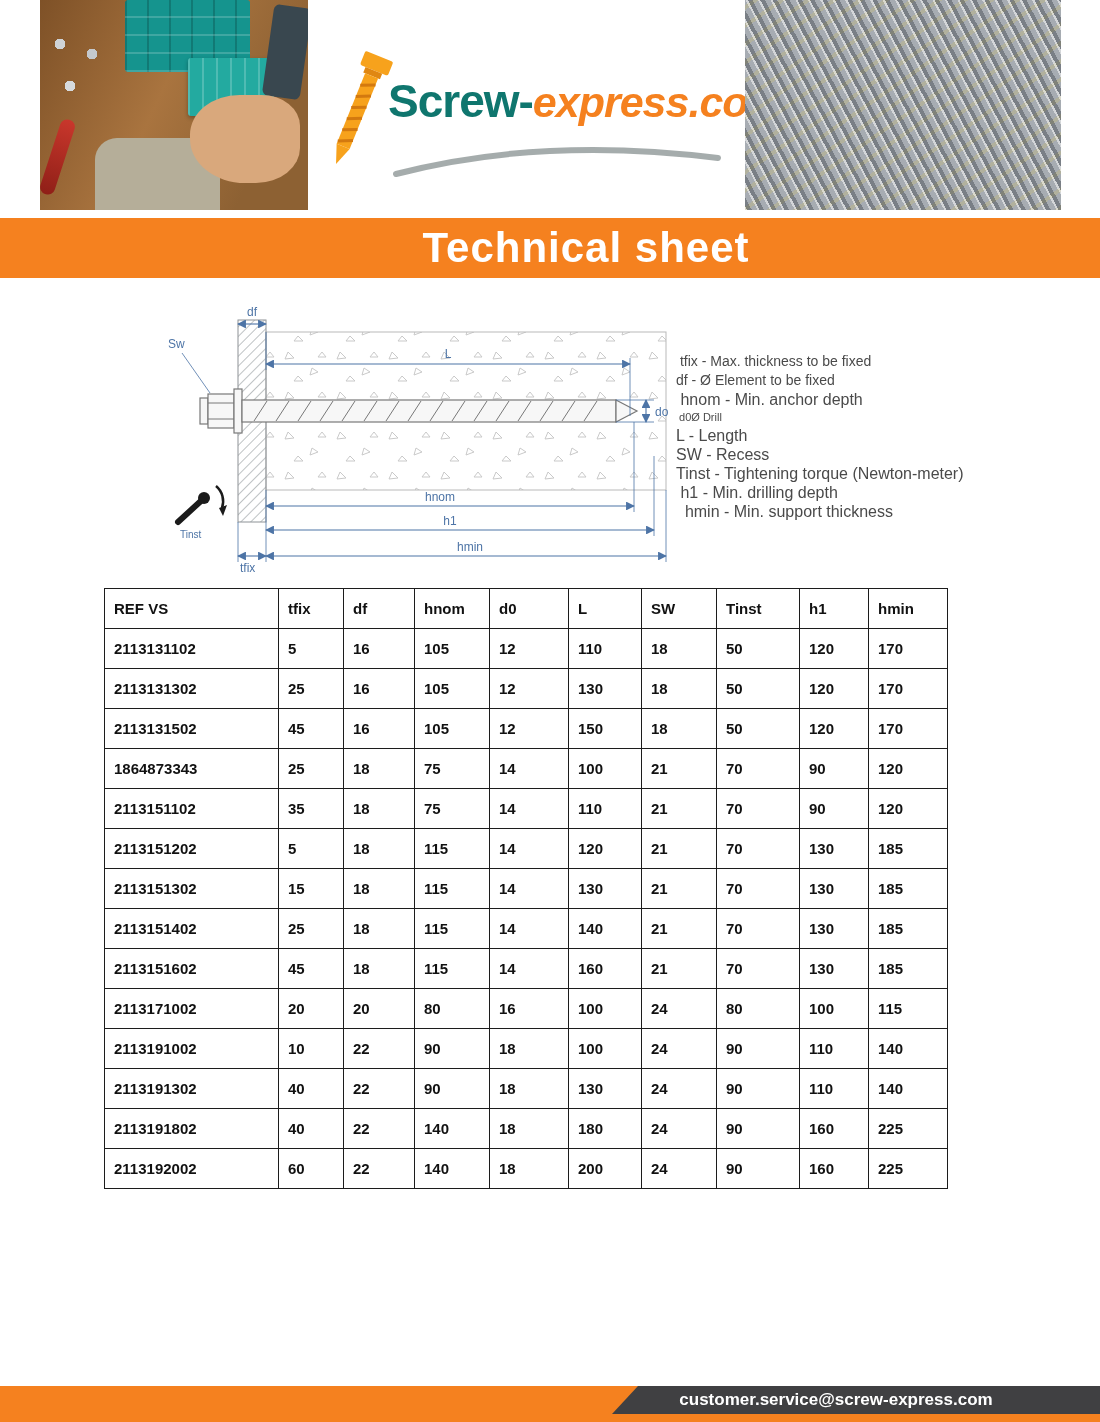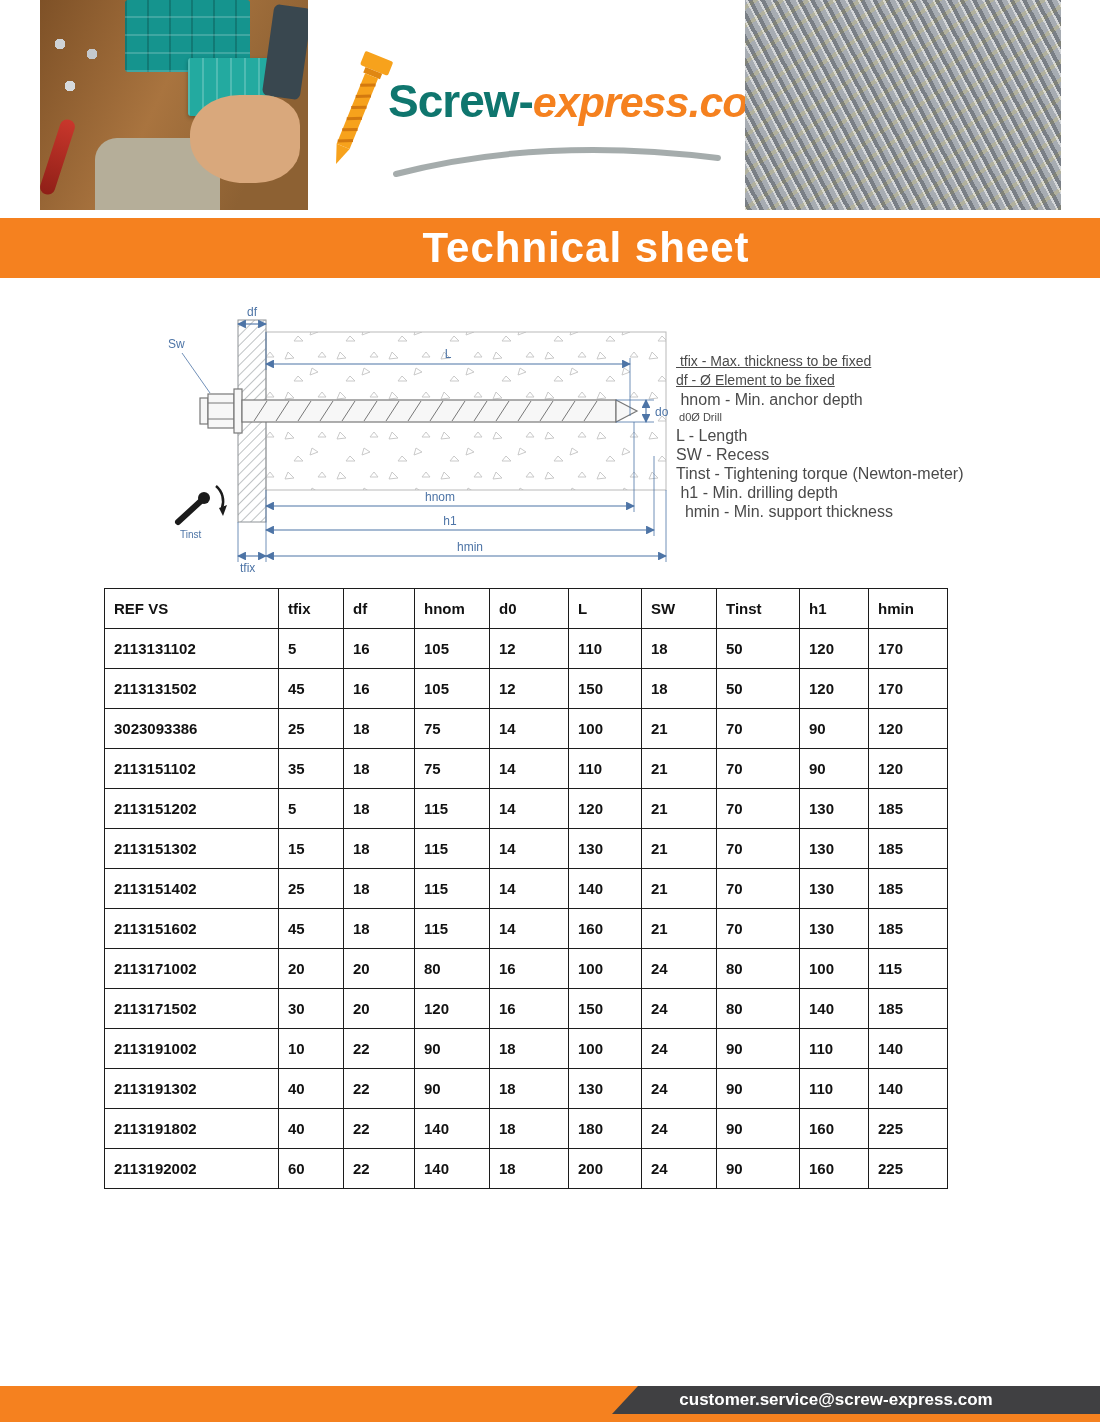--- a/index.html
+++ b/index.html
@@ -45,21 +45,21 @@
   
   .banner{position:absolute;left:0;top:218px;width:1100px;height:60px;background:var(--orange);
           display:flex;align-items:center;justify-content:center;padding-left:36px;}
   .banner-title{color:#fff;font-size:42px;font-weight:700;letter-spacing:1px;}
 
   
   .diagram-section{position:absolute;left:0;top:300px;width:1100px;height:282px;}
   .diagram-svg{position:absolute;left:70px;top:6px;}
   .legend{position:absolute;left:676px;top:52px;width:310px;color:#4a4a4a;white-space:pre;}
   .legend-line{font-size:16px;line-height:19px;}
-  .legend-line:nth-child(1),.legend-line:nth-child(2){font-size:14px;text-decoration:underline;}
+  .legend-line:nth-child(1),.legend-line:nth-child(2){font-size:14px;}
   .legend-line:nth-child(4){font-size:11px;line-height:17px;}
 
   .hatchline{stroke:#9aa0a4;stroke-width:1.3;}
   .speck{fill:none;stroke:#c9c9c9;stroke-width:1;}
   .concrete{stroke:#b9b9b9;stroke-width:1;}
   .wall{stroke:#8d9296;stroke-width:1;}
   .metal{fill:#f7f7f7;stroke:#787878;stroke-width:1.2;}
   .sline{stroke:#787878;stroke-width:1;}
   .dimline{stroke:var(--dim-blue);stroke-width:1.1;fill:none;}
   .ext{stroke:var(--dim-blue);stroke-width:0.8;}
@@ -254,33 +254,45 @@
           <td>16</td>
           <td>105</td>
           <td>12</td>
           <td>110</td>
           <td>18</td>
           <td>50</td>
           <td>120</td>
           <td>170</td>
         </tr>
         <tr>
+          <td>2113131302</td>
+          <td>25</td>
+          <td>16</td>
+          <td>105</td>
+          <td>12</td>
+          <td>130</td>
+          <td>18</td>
+          <td>50</td>
+          <td>120</td>
+          <td>170</td>
+        </tr>
+        <tr>
           <td>2113131502</td>
           <td>45</td>
           <td>16</td>
           <td>105</td>
           <td>12</td>
           <td>150</td>
           <td>18</td>
           <td>50</td>
           <td>120</td>
           <td>170</td>
         </tr>
         <tr>
-          <td>3023093386</td>
+          <td>1864873343</td>
           <td>25</td>
           <td>18</td>
           <td>75</td>
           <td>14</td>
           <td>100</td>
           <td>21</td>
           <td>70</td>
           <td>90</td>
           <td>120</td>
         </tr>
@@ -350,32 +362,20 @@
           <td>20</td>
           <td>80</td>
           <td>16</td>
           <td>100</td>
           <td>24</td>
           <td>80</td>
           <td>100</td>
           <td>115</td>
         </tr>
         <tr>
-          <td>2113171502</td>
-          <td>30</td>
-          <td>20</td>
-          <td>120</td>
-          <td>16</td>
-          <td>150</td>
-          <td>24</td>
-          <td>80</td>
-          <td>140</td>
-          <td>185</td>
-        </tr>
-        <tr>
           <td>2113191002</td>
           <td>10</td>
           <td>22</td>
           <td>90</td>
           <td>18</td>
           <td>100</td>
           <td>24</td>
           <td>90</td>
           <td>110</td>
           <td>140</td>

